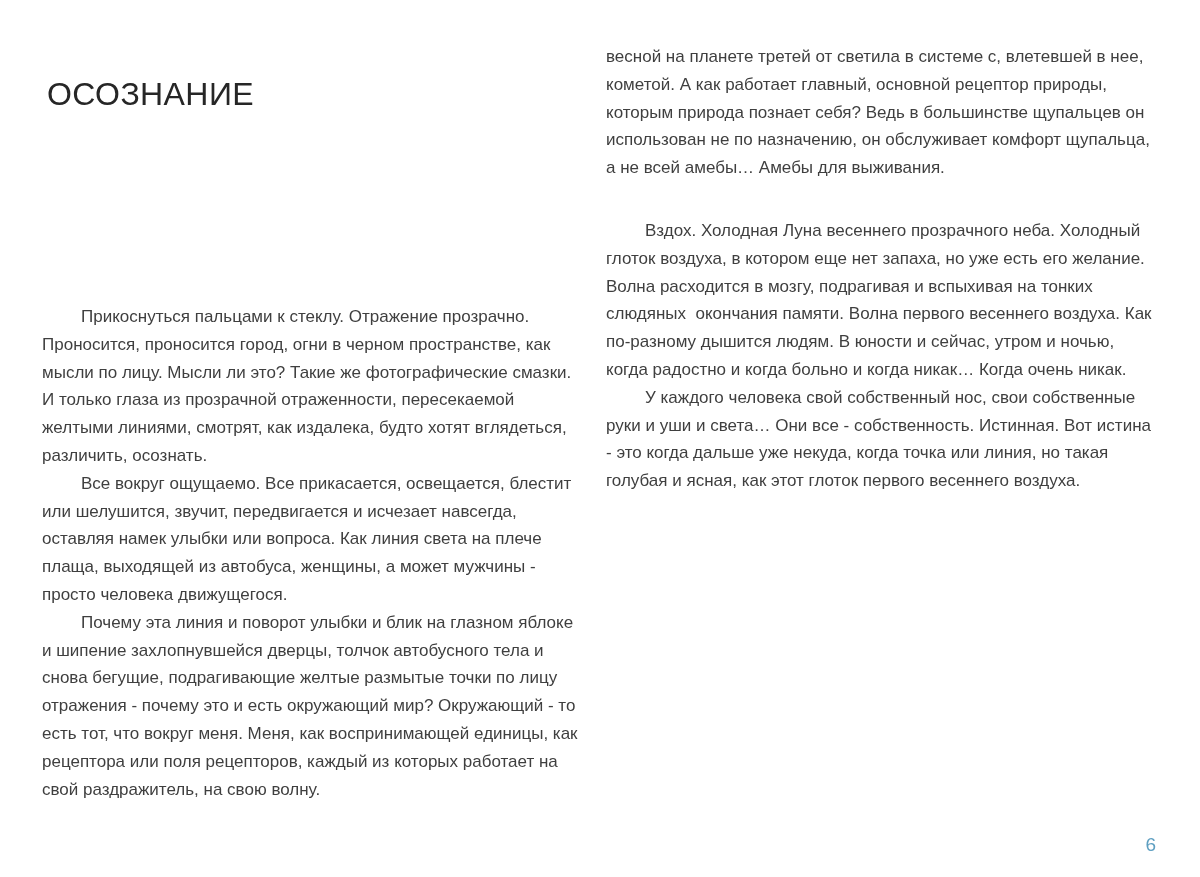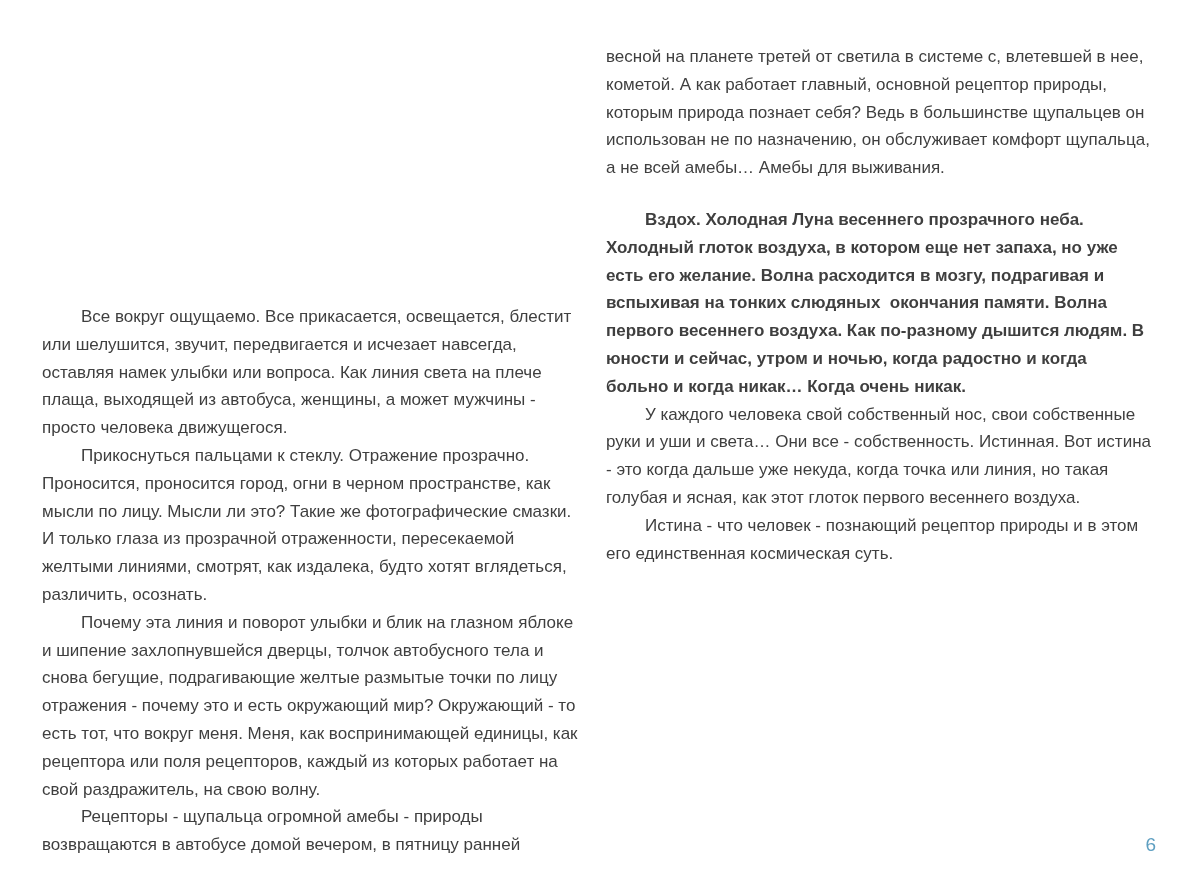--- a/index.html
+++ b/index.html
@@ -57,50 +57,48 @@
 
   .col p {
     margin: 0;
     text-indent: 39px;
     white-space: pre-wrap;
   }
   .col p.no-indent {
     text-indent: 0;
   }
   .col p.gap-before {
-    margin-top: 24px;
-    font-weight: bold;
+    margin-top: 35px;
   }
 
   
   .page-number {
     position: absolute;
     right: 44px;
     bottom: 23px;
     font-size: 19px;
     line-height: 1;
     color: #5e9fc1;
     font-weight: 400;
   }
 </style>
 </head>
 <body>
 
 <div class="page">
 
+  <h1 class="doc-title">ОСОЗНАНИЕ</h1>
 
   <div class="col col-left">
+    <p>Прикоснуться пальцами к стеклу. Отражение прозрачно. Проносится, проносится город, огни в черном пространстве, как мысли по лицу. Мысли ли это? Такие же фотографические смазки. И только глаза из прозрачной отраженности, пересекаемой желтыми линиями, смотрят, как издалека, будто хотят вглядеться, различить, осознать.</p>
     <p>Все вокруг ощущаемо. Все прикасается, освещается, блестит или шелушится, звучит, передвигается и исчезает навсегда, оставляя намек улыбки или вопроса. Как линия света на плече плаща, выходящей из автобуса, женщины, а может мужчины - просто человека движущегося.</p>
-    <p>Прикоснуться пальцами к стеклу. Отражение прозрачно. Проносится, проносится город, огни в черном пространстве, как мысли по лицу. Мысли ли это? Такие же фотографические смазки. И только глаза из прозрачной отраженности, пересекаемой желтыми линиями, смотрят, как издалека, будто хотят вглядеться, различить, осознать.</p>
     <p>Почему эта линия и поворот улыбки и блик на глазном яблоке и шипение захлопнувшейся дверцы, толчок автобусного тела и снова бегущие, подрагивающие желтые размытые точки по лицу отражения - почему это и есть окружающий мир? Окружающий - то есть тот, что вокруг меня. Меня, как воспринимающей единицы, как рецептора или поля рецепторов, каждый из которых работает на свой раздражитель, на свою волну.</p>
-    <p>Рецепторы - щупальца огромной амебы - природы возвращаются в автобусе домой вечером, в пятницу ранней</p>
   </div>
 
   <div class="col col-right">
     <p class="no-indent">весной на планете третей от светила в системе с, влетевшей в нее, кометой. А как работает главный, основной рецептор природы, которым природа познает себя? Ведь в большинстве щупальцев он использован не по назначению, он обслуживает комфорт щупальца, а не всей амебы… Амебы для выживания.</p>
     <p class="gap-before">Вздох. Холодная Луна весеннего прозрачного неба. Холодный глоток воздуха, в котором еще нет запаха, но уже есть его желание. Волна расходится в мозгу, подрагивая и вспыхивая на тонких слюдяных  окончания памяти. Волна первого весеннего воздуха. Как по-разному дышится людям. В юности и сейчас, утром и ночью, когда радостно и когда больно и когда никак… Когда очень никак.</p>
     <p>У каждого человека свой собственный нос, свои собственные руки и уши и света… Они все - собственность. Истинная. Вот истина - это когда дальше уже некуда, когда точка или линия, но такая голубая и ясная, как этот глоток первого весеннего воздуха.</p>
-    <p>Истина - что человек - познающий рецептор природы и в этом его единственная космическая суть.</p>
   </div>
 
   <div class="page-number">6</div>
 
 </div>
 
 </body></html>

